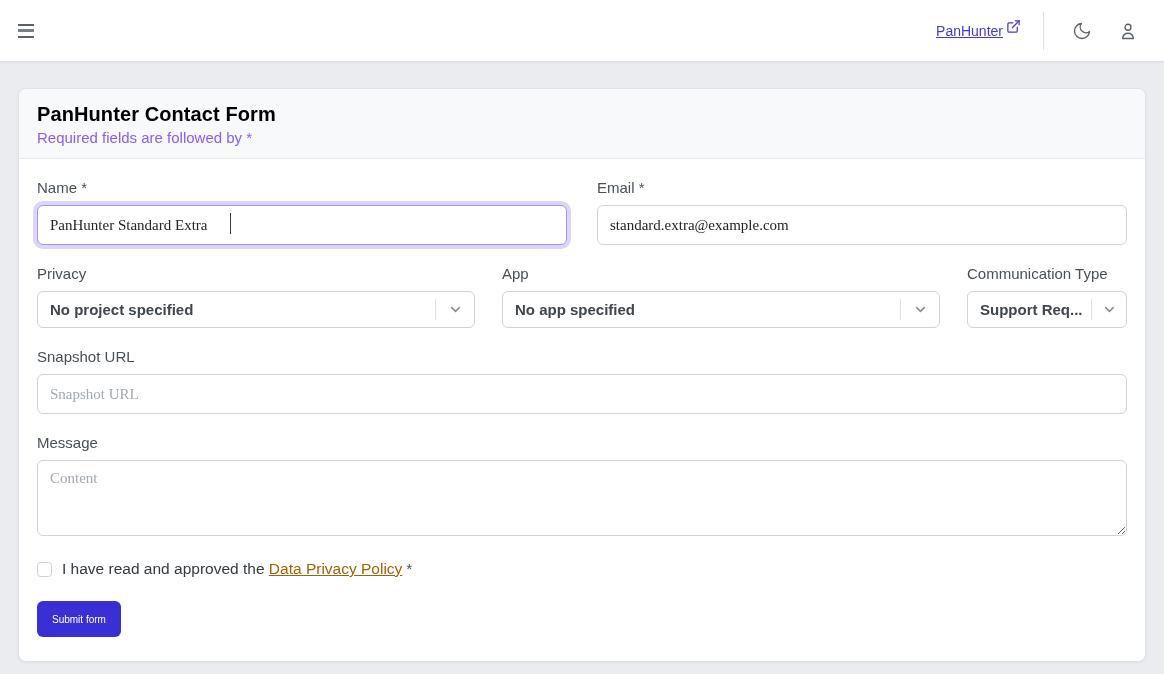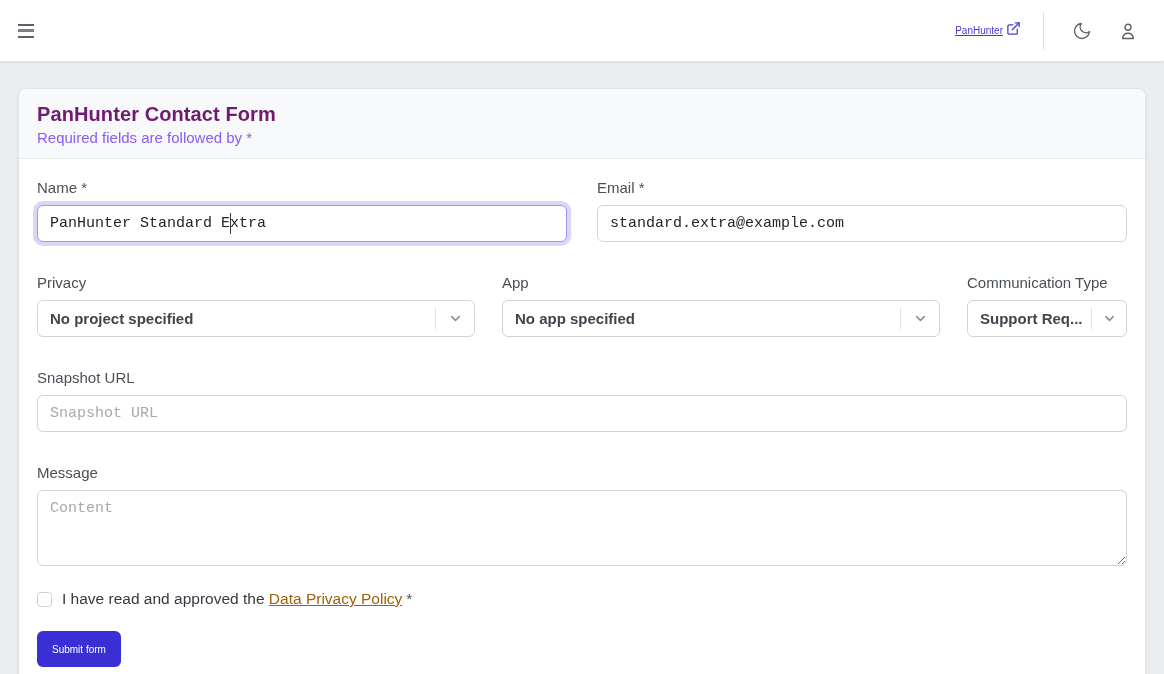--- a/index.html
+++ b/index.html
@@ -27,21 +27,21 @@
     background: none; border: none; cursor: pointer;
     width: 24px; height: 24px;
     display: flex; flex-direction: column; justify-content: center; gap: 3.5px;
   }
   .menu-btn span { display: block; width: 16px; height: 2px; background: #5a6168; }
   .menu-btn span:nth-child(2) { background: #7a8087; height: 3px; }
 
   .topbar-right { display: flex; align-items: center; gap: 14px; }
   .brand-link {
     color: #4438d2; text-decoration: underline;
-    font-size: 10px; display: inline-flex; align-items: flex-start; gap: 3px;
+    font-size: 14px; display: inline-flex; align-items: flex-start; gap: 3px;
     cursor: pointer;
   }
   .brand-link svg { margin-top: -4px; }
   .v-divider { width: 1px; height: 38px; background: #dde1e5; margin: 0 8px; }
   .icon-btn {
     background: none; border: none; cursor: pointer;
     width: 32px; height: 32px; display: flex; align-items: center; justify-content: center;
     color: #5a6168;
   }
 
@@ -53,42 +53,42 @@
     border: 1px solid #dfe3e7;
     border-radius: 8px;
     box-shadow: 0 1px 3px rgba(0,0,0,.06);
     overflow: hidden;
   }
   .card-header {
     background: #f8f9fa;
     border-bottom: 1px solid #e7eaed;
     padding: 14px 18px 12px 18px;
   }
-  .card-title { font-size: 20px; font-weight: 700; color: #701a75; letter-spacing: .1px; }
+  .card-title { font-size: 20px; font-weight: 700; color: #000000; letter-spacing: .1px; }
   .card-subtitle { font-size: 15px; color: #8b5cf6; margin-top: 3px; }
 
   .card-body { padding: 20px 18px 24px 18px; }
 
-  .row { display: flex; justify-content: space-between; margin-bottom: 32px; }
+  .row { display: flex; justify-content: space-between; margin-bottom: 20px; }
   .group { display: flex; flex-direction: column; }
   .group label { font-size: 15px; color: #495057; margin-bottom: 9px; }
 
   .w-half  { width: 530px; }
   .w-third { width: 438px; }
   .w-small { width: 160px; }
   .w-full  { width: 100%; }
 
   input[type="text"], input[type="email"], textarea {
-    font-family: Liberation Mono, monospace;
+    font-family: Liberation Serif, serif;
     font-size: 15px;
     color: #212529;
     border: 1px solid #ced4da;
     border-radius: 6px;
     background: #fff;
-    padding: 13px 12px;
+    padding: 19px 12px;
     height: 37px;
     outline: none;
     width: 100%;
   }
   textarea { height: 76px; resize: vertical; padding-top: 9px; }
   ::placeholder { color: #a3aab1; opacity: 1; }
 
   
   .input-wrap { position: relative; width: 100%; }
   .input-focused {

